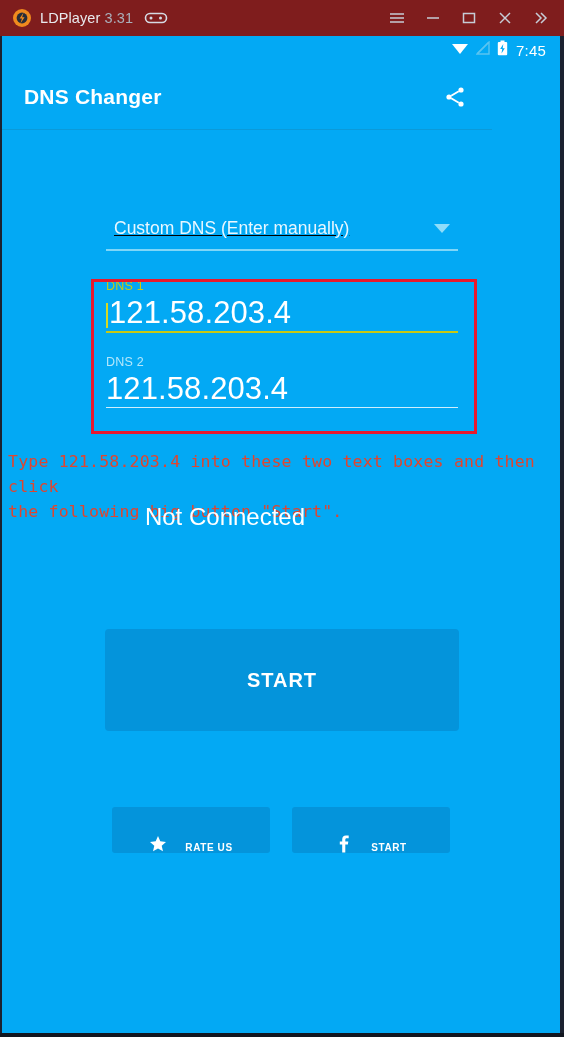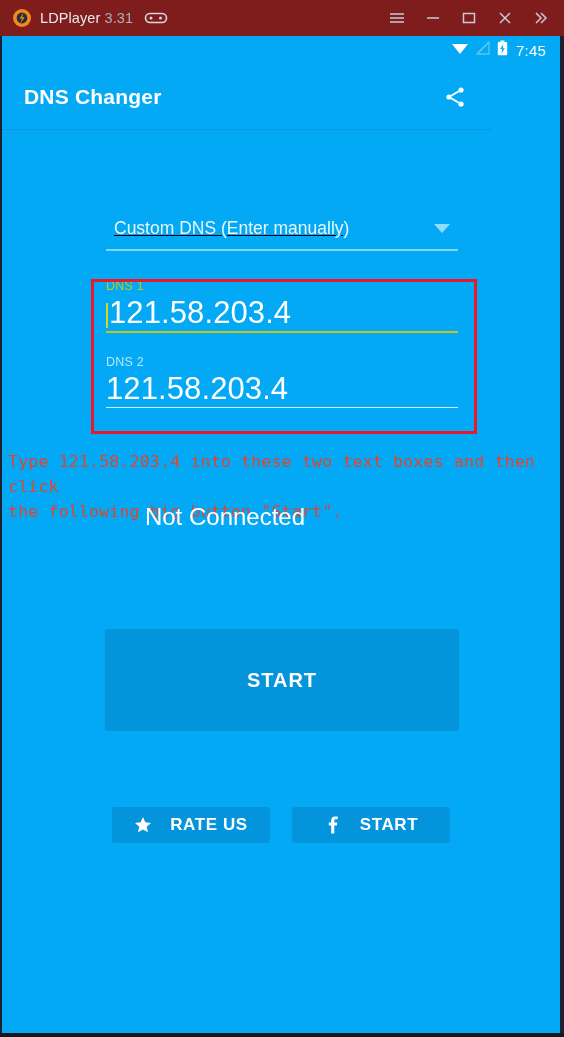--- a/index.html
+++ b/index.html
@@ -117,23 +117,23 @@
   .start-btn{
     position:absolute; left:103px; top:498px; width:354px; height:102px;
     background:#0494db; border-radius:4px;
     display:flex; align-items:center; justify-content:center;
     color:#ffffff; font-size:20px; font-weight:bold; letter-spacing:1px;
   }
 
   
   .botrow{ position:absolute; left:0; top:676px; width:558px; display:flex; justify-content:center; gap:22px; }
   .mini-btn{
-    width:158px; height:36px; background:#0494db; border-radius:3px;
-    display:flex; align-items:center; justify-content:center; gap:18px;
-    color:#ffffff; font-size:17px; font-weight:bold; letter-spacing:.6px;
+    width:158px; height:46px; background:#0494db; border-radius:3px;
+    display:flex; align-items:flex-end; justify-content:center; gap:18px;
+    color:#ffffff; font-size:10px; font-weight:bold; letter-spacing:.6px;
   }
   .mini-ico{ display:flex; align-items:center; justify-content:center; width:18px;}
 </style>
 </head>
 <body>
 
 <div id="root">
 
   <div class="titlebar">
     <div class="tb-left">

